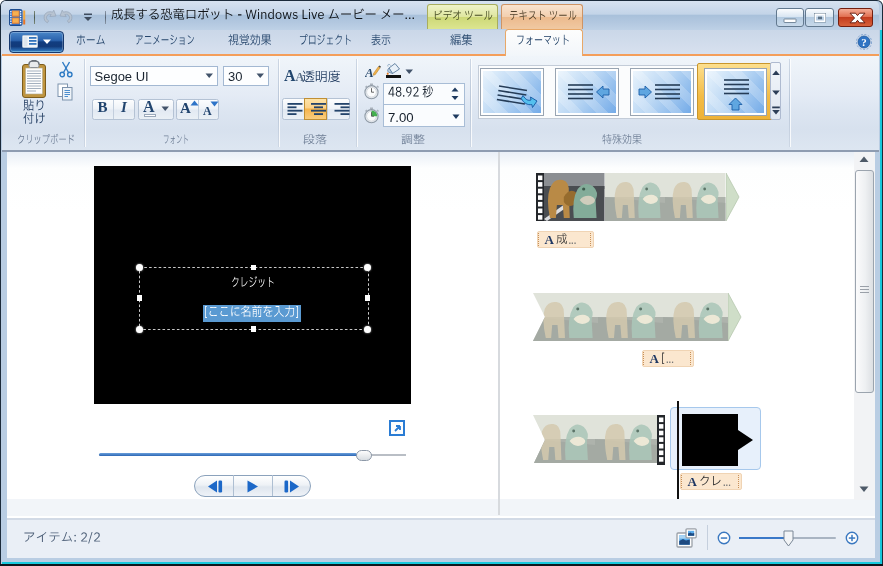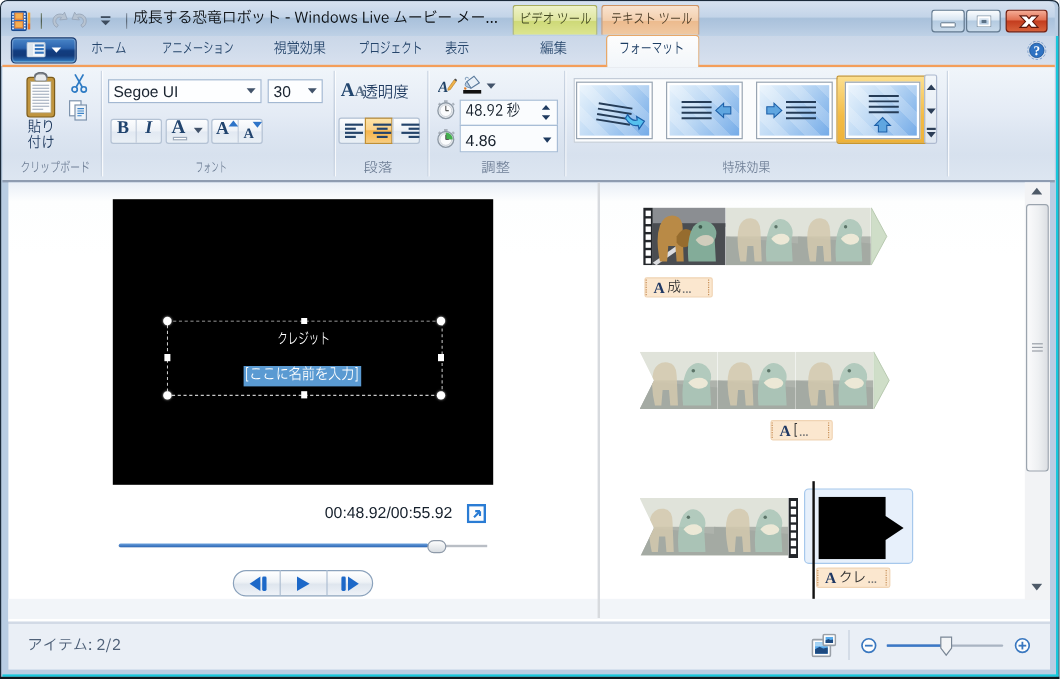--- a/index.html
+++ b/index.html
@@ -266,21 +266,21 @@
 <circle cx="7.5" cy="9.2" r="4.9" fill="#fbfcfd" stroke="#c8cdd4" stroke-width="0.7"></circle>
 <path d="M7.5 9.2 L7.5 3.4 A5.8 5.8 0 0 1 13.3 9.2 Z" fill="#44b04e"></path>
 <path d="M7.5 9.2 L7.5 5.2" stroke="#555" stroke-width="0.9"></path>
 <path d="M7.5 9.2 L10 9.2" stroke="#555" stroke-width="0.9"></path>
 </svg>
 <div style="position:absolute;left:383px;top:82.5px;width:81.5px;height:22px;background:#fafcfe;border:1px solid #a8bdd6;"></div>
 <div style="position:absolute;left:383px;top:104.3px;width:81.5px;height:22.5px;background:#fafcfe;border:1px solid #a8bdd6;"></div>
 <div style="position:absolute;left:388px;top:83.2px;line-height:0"><svg width="46" height="18" viewBox="0 0 46 18" style="overflow:visible">
         <path transform="translate(0,13.5) scale(0.8507,1)" fill="#16202c" d="M6.3 -1.9V0.0H5.2V-1.9H0.5V-2.9L4.6 -9.7H6.3V-2.8H7.7V-1.9ZM5.2 -8.8H5.2L1.6 -2.8H5.2Z M9.1 -2.6Q9.1 -3.6 9.7 -4.2Q10.2 -4.8 11.1 -5.0V-5.1Q10.3 -5.4 9.9 -6.0Q9.4 -6.6 9.4 -7.4Q9.4 -8.5 10.2 -9.2Q11.0 -9.8 12.5 -9.8Q13.9 -9.8 14.7 -9.2Q15.5 -8.5 15.5 -7.4Q15.5 -6.6 15.1 -6.0Q14.6 -5.4 13.9 -5.1V-5.0Q14.8 -4.8 15.3 -4.2Q15.8 -3.6 15.8 -2.6Q15.8 -1.8 15.4 -1.2Q15.0 -0.6 14.3 -0.2Q13.5 0.2 12.5 0.2Q11.4 0.2 10.7 -0.2Q9.9 -0.6 9.5 -1.2Q9.1 -1.8 9.1 -2.6ZM14.4 -7.1V-7.3Q14.4 -8.1 13.9 -8.5Q13.4 -8.9 12.5 -8.9Q11.6 -8.9 11.1 -8.5Q10.6 -8.1 10.6 -7.3V-7.1Q10.6 -6.3 11.1 -5.9Q11.6 -5.5 12.5 -5.5Q13.4 -5.5 13.9 -5.9Q14.4 -6.3 14.4 -7.1ZM14.6 -2.6V-2.9Q14.6 -3.7 14.1 -4.2Q13.5 -4.6 12.5 -4.6Q11.5 -4.6 10.9 -4.2Q10.3 -3.7 10.3 -2.9V-2.6Q10.3 -1.7 10.9 -1.3Q11.5 -0.8 12.5 -0.8Q13.5 -0.8 14.1 -1.3Q14.6 -1.7 14.6 -2.6Z M17.7 -0.6V-0.8Q17.7 -1.1 17.9 -1.3Q18.1 -1.5 18.5 -1.5Q18.9 -1.5 19.1 -1.3Q19.3 -1.1 19.3 -0.8V-0.6Q19.3 -0.2 19.1 -0.0Q18.9 0.2 18.5 0.2Q18.1 0.2 17.9 -0.0Q17.7 -0.2 17.7 -0.6Z M22.9 0.0Q24.0 -0.8 24.7 -1.5Q25.4 -2.2 25.9 -3.1Q26.3 -3.9 26.6 -5.0L26.5 -5.1Q25.7 -3.7 24.2 -3.7Q23.4 -3.7 22.7 -4.0Q22.1 -4.4 21.7 -5.1Q21.3 -5.8 21.3 -6.7Q21.3 -7.6 21.7 -8.3Q22.1 -9.0 22.9 -9.4Q23.6 -9.8 24.5 -9.8Q25.5 -9.8 26.2 -9.4Q27.0 -8.9 27.4 -8.1Q27.7 -7.3 27.7 -6.2Q27.7 -4.8 27.2 -3.6Q26.7 -2.4 25.9 -1.5Q25.1 -0.6 24.3 0.0ZM26.6 -6.7V-6.8Q26.6 -7.8 26.1 -8.3Q25.5 -8.9 24.5 -8.9Q23.6 -8.9 23.0 -8.3Q22.5 -7.8 22.5 -6.8V-6.7Q22.5 -5.7 23.0 -5.1Q23.6 -4.6 24.5 -4.6Q25.5 -4.6 26.1 -5.1Q26.6 -5.7 26.6 -6.7Z M29.8 0.0V-1.1L32.9 -4.1Q34.5 -5.6 34.5 -6.8V-7.0Q34.5 -7.9 34.1 -8.4Q33.6 -8.9 32.7 -8.9Q31.1 -8.9 30.7 -7.2L29.7 -7.6Q30.0 -8.6 30.7 -9.2Q31.5 -9.8 32.8 -9.8Q33.7 -9.8 34.3 -9.5Q35.0 -9.1 35.4 -8.5Q35.7 -7.9 35.7 -7.0Q35.7 -6.0 35.2 -5.2Q34.7 -4.4 33.6 -3.4L31.0 -1.0H36.1V0.0Z M47.4 -2.9 47.2 -3.7H48.8V-11.0H49.6V-3.8Q49.6 -2.9 48.7 -2.9ZM45.7 -3.0 45.1 -2.6 43.9 -4.8Q43.8 -4.8 43.8 -4.8Q43.8 -4.8 43.8 -4.8V1.0H43.0V-5.0H42.9Q42.9 -4.1 42.5 -3.3Q42.1 -2.4 41.3 -1.4L40.7 -2.1Q41.8 -3.3 42.3 -4.4Q42.8 -5.5 42.9 -6.6H40.8V-7.4H43.0V-9.4Q42.2 -9.2 41.1 -9.0L40.9 -9.7Q42.0 -9.9 43.2 -10.2Q44.3 -10.5 45.1 -11.0L45.5 -10.3Q44.8 -9.9 43.8 -9.6V-7.4H45.5V-6.6H43.8V-5.1H43.8L44.0 -5.3Q44.1 -5.4 44.2 -5.4Q44.4 -5.4 44.4 -5.2ZM51.3 -9.7Q51.8 -8.8 52.3 -7.6Q52.7 -6.4 53.0 -5.3L52.3 -5.0Q52.0 -6.1 51.5 -7.3Q51.1 -8.5 50.6 -9.4ZM45.5 -5.2Q46.6 -6.8 47.0 -9.6L47.8 -9.5Q47.6 -8.1 47.2 -6.9Q46.8 -5.6 46.2 -4.7ZM44.9 0.1Q47.5 -0.5 49.1 -1.7Q50.7 -2.8 51.5 -4.6L52.2 -4.2Q51.3 -2.3 49.6 -1.0Q47.8 0.3 45.2 1.0Z"></path>
       </svg></div>
-<div style="position:absolute;left:388px;top:110px;font-size:13.2px;color:#16202c;">4.86</div>
+<div style="position:absolute;left:388px;top:110px;font-size:13.2px;color:#16202c;">7.00</div>
 <svg class="abs" style="left:451px;top:86.5px" width="8" height="13" viewBox="0 0 8 13">
       <path d="M4 0.5 L7.5 4.5 L0.5 4.5 Z" fill="#1e3a5f"></path>
       <path d="M0.5 9 L7.5 9 L4 13 Z" fill="#1e3a5f"></path>
     </svg>
 <svg class="abs" style="left:451.5px;top:114px" width="8" height="5.5" viewBox="0 0 8 5.5">
       <path d="M0.5 0.5 L7.5 0.5 L4 5 Z" fill="#1e3a5f"></path>
     </svg>
 <div style="position:absolute;left:477.5px;top:64.5px;width:293px;height:54px;background:#fbfcfd;border:1px solid #c3ccd8;"></div>
 <div style="position:absolute;left:480px;top:67.5px;width:63.5px;height:48px;background:#fff;border:1px solid #98a4b2;"></div>
     <div style="position:absolute;left:483px;top:70.5px;width:57.5px;height:42px;background:linear-gradient(125deg,#e8f3fc 0%,#bcd8f4 45%,#74abe8 100%);">
@@ -355,21 +355,20 @@
 <div style="position:absolute;left:136.0px;top:325.5px;width:7px;height:7px;background:#fff;border-radius:50%;box-shadow:0 0 2px rgba(255,255,255,0.8);"></div>
 <div style="position:absolute;left:250.7px;top:326.2px;width:5.6px;height:5.6px;background:#fff;"></div>
 <div style="position:absolute;left:364.0px;top:325.5px;width:7px;height:7px;background:#fff;border-radius:50%;box-shadow:0 0 2px rgba(255,255,255,0.8);"></div>
 <div style="position:absolute;left:230.5px;top:274.4px;line-height:0"><svg width="45" height="17" viewBox="0 0 45 17" style="overflow:visible">
         <path transform="translate(0,12.6) scale(0.7097,1)" fill="#ffffff" d="M10.6 -8.2Q10.4 -5.0 8.5 -2.8Q6.6 -0.6 3.4 0.3L3.0 -0.5Q5.9 -1.3 7.5 -3.1Q9.2 -4.8 9.6 -7.4H4.9Q4.3 -6.6 3.6 -5.9Q3.0 -5.2 2.0 -4.5L1.5 -5.1Q2.8 -6.1 3.7 -7.3Q4.7 -8.5 5.3 -9.9L6.1 -9.7Q5.8 -8.8 5.4 -8.2Z M15.1 -0.0V-9.5H16.0V-0.9Q18.1 -1.2 19.8 -2.4Q21.6 -3.7 22.7 -5.7L23.3 -5.2Q22.2 -3.0 20.3 -1.7Q18.4 -0.3 16.0 -0.0Z M35.9 -8.2Q35.3 -9.3 34.7 -10.2L35.3 -10.5Q36.1 -9.5 36.6 -8.5ZM34.6 -7.5Q34.0 -8.6 33.3 -9.5L34.0 -9.9Q34.8 -8.8 35.2 -7.9ZM30.6 -7.1Q29.8 -7.6 28.8 -8.0Q27.8 -8.4 27.0 -8.7L27.3 -9.5Q28.1 -9.2 29.1 -8.8Q30.1 -8.4 31.0 -7.9ZM26.5 -0.6Q28.7 -0.9 30.2 -1.7Q31.8 -2.5 33.0 -3.8Q34.1 -5.1 35.0 -7.1L35.8 -6.6Q34.4 -3.5 32.3 -1.9Q30.1 -0.2 26.7 0.3ZM29.7 -4.0Q28.7 -4.5 27.8 -4.8Q26.8 -5.2 25.9 -5.5L26.2 -6.3Q27.1 -6.0 28.1 -5.6Q29.1 -5.2 30.0 -4.8Z M42.8 -4.1Q42.6 -5.6 41.9 -7.4L42.8 -7.6Q43.4 -5.5 43.7 -4.3ZM41.1 -0.1Q42.9 -0.8 43.9 -1.8Q45.0 -2.8 45.5 -4.1Q46.1 -5.4 46.3 -7.3L47.2 -7.2Q47.0 -5.2 46.4 -3.7Q45.7 -2.3 44.6 -1.2Q43.4 -0.1 41.6 0.7ZM40.1 -3.5Q39.6 -5.2 39.0 -6.8L39.9 -7.1Q40.5 -5.3 40.9 -3.8Z M59.9 -3.0Q57.1 -4.5 54.5 -5.4V0.4H53.6V-9.7H54.5V-6.3Q57.5 -5.2 60.3 -3.7Z"></path>
       </svg></div>
 <div style="position:absolute;left:202.5px;top:305px;width:98.5px;height:16.5px;background:#5a9ad2;"></div>
 <div style="position:absolute;left:204px;top:303.3px;line-height:0"><svg width="96" height="18" viewBox="0 0 96 18" style="overflow:visible">
         <path transform="translate(0,13.1) scale(0.8564,1)" fill="#ffffff" d="M3.4 1.9H1.3V-10.2H3.4V-9.4H2.2V1.0H3.4Z M7.2 -9.0Q9.4 -9.2 11.3 -9.2Q12.8 -9.2 14.5 -9.1L14.5 -8.2Q13.0 -8.3 11.3 -8.3Q9.2 -8.3 7.2 -8.1ZM6.4 -2.5Q6.4 -3.1 6.8 -3.8Q7.1 -4.4 7.7 -5.0L8.5 -4.5Q7.4 -3.4 7.4 -2.5Q7.4 -1.8 8.3 -1.3Q9.2 -0.9 11.0 -0.9Q12.0 -0.9 13.0 -1.0Q14.1 -1.1 15.0 -1.3L15.1 -0.4Q14.3 -0.2 13.1 -0.1Q12.0 0.0 11.0 0.0Q8.7 0.0 7.6 -0.6Q6.4 -1.3 6.4 -2.5Z M20.0 -9.0Q22.2 -9.2 24.1 -9.2Q25.6 -9.2 27.3 -9.1L27.3 -8.2Q25.8 -8.3 24.1 -8.3Q22.0 -8.3 20.0 -8.1ZM19.2 -2.5Q19.2 -3.1 19.6 -3.8Q19.9 -4.4 20.5 -5.0L21.3 -4.5Q20.2 -3.4 20.2 -2.5Q20.2 -1.8 21.1 -1.3Q22.0 -0.9 23.8 -0.9Q24.8 -0.9 25.8 -1.0Q26.9 -1.1 27.8 -1.3L27.9 -0.4Q27.1 -0.2 25.9 -0.1Q24.8 0.0 23.8 0.0Q21.5 0.0 20.4 -0.6Q19.2 -1.3 19.2 -2.5Z M32.3 0.2Q31.9 -2.0 31.9 -3.8Q31.9 -6.7 32.6 -9.9L33.5 -9.8Q33.1 -8.3 33.0 -6.7Q32.8 -5.2 32.8 -3.8Q32.8 -2.4 32.9 -1.5H33.0Q33.0 -2.1 33.2 -2.7Q33.4 -3.3 33.7 -4.1L34.4 -3.8Q33.9 -2.6 33.6 -1.9Q33.4 -1.2 33.3 -0.5Q33.2 -0.3 33.2 -0.2Q33.2 -0.1 33.3 0.1ZM35.5 -8.2Q36.8 -8.4 38.3 -8.5Q39.8 -8.6 41.2 -8.6V-7.7Q39.8 -7.7 38.3 -7.6Q36.9 -7.5 35.6 -7.3ZM36.2 -4.8 37.0 -4.6Q36.5 -3.4 36.5 -2.7Q36.5 -2.0 37.0 -1.7Q37.5 -1.3 38.6 -1.3Q40.0 -1.3 41.3 -1.6L41.4 -0.7Q40.8 -0.6 40.1 -0.5Q39.3 -0.4 38.6 -0.4Q37.1 -0.4 36.3 -1.0Q35.6 -1.5 35.6 -2.6Q35.6 -3.6 36.2 -4.8Z M54.1 -4.6V0.9H53.2V0.2H47.2V0.9H46.4V-3.5Q45.0 -2.9 43.6 -2.4L43.3 -3.2Q45.9 -3.9 48.0 -5.1Q47.1 -6.1 46.2 -6.9L46.8 -7.3Q47.8 -6.6 48.7 -5.5Q50.8 -6.9 51.9 -8.7H47.5Q45.9 -7.2 43.6 -6.3L43.2 -7.0Q46.6 -8.3 48.1 -10.7L48.9 -10.4Q48.6 -9.9 48.2 -9.4H53.0V-8.8Q51.6 -6.3 48.7 -4.6ZM47.2 -0.6H53.2V-3.9H47.3L47.2 -3.8Z M67.5 -8.9V-8.2H56.2V-8.9H59.6Q59.3 -9.6 58.6 -10.5L59.4 -10.8Q60.0 -9.9 60.4 -9.2L59.8 -8.9H63.2Q63.9 -9.9 64.3 -10.8L65.0 -10.5Q64.7 -9.7 64.1 -8.9ZM65.9 0.0V-7.2H66.7V-0.1Q66.7 0.4 66.5 0.6Q66.2 0.8 65.8 0.8H63.7L63.5 0.0ZM57.0 0.9V-7.0H61.6V-0.1Q61.6 0.4 61.4 0.6Q61.2 0.8 60.8 0.8H59.4L59.2 0.1H60.9V-2.0H57.8V0.9ZM63.3 -6.8H64.1V-1.6H63.3ZM60.9 -4.8V-6.3H57.8V-4.8ZM57.8 -4.2V-2.7H60.9V-4.2Z M79.3 -0.6 79.4 0.2Q78.5 0.3 77.5 0.4Q76.5 0.5 75.7 0.5Q73.9 0.5 73.1 -0.0Q72.2 -0.5 72.2 -1.6Q72.2 -2.5 73.0 -3.3Q73.9 -4.0 75.8 -4.7Q75.7 -5.3 75.4 -5.6Q75.0 -5.9 74.5 -5.9Q73.2 -5.9 71.6 -4.5Q71.2 -4.2 71.0 -3.9Q70.7 -3.6 70.1 -2.8L69.4 -3.3Q70.3 -4.5 71.0 -5.6Q71.7 -6.8 72.2 -8.0Q70.8 -8.0 69.5 -8.1L69.6 -8.9Q71.0 -8.8 72.6 -8.8Q72.9 -9.7 73.1 -10.4L74.0 -10.3Q73.9 -9.9 73.8 -9.7Q73.7 -9.4 73.6 -9.2Q73.5 -9.0 73.5 -8.8Q76.2 -8.9 78.5 -9.1L78.6 -8.3Q75.9 -8.0 73.2 -8.0Q72.4 -6.3 71.7 -5.1L71.8 -5.1Q72.4 -5.8 73.2 -6.2Q74.0 -6.7 74.8 -6.7Q75.5 -6.7 76.0 -6.2Q76.5 -5.7 76.6 -4.9Q78.0 -5.3 79.9 -5.6L80.0 -4.8Q78.1 -4.5 76.7 -4.1Q76.7 -2.5 76.6 -1.6L75.7 -1.6Q75.8 -2.7 75.8 -3.8Q74.4 -3.3 73.7 -2.8Q73.1 -2.2 73.1 -1.6Q73.1 -0.9 73.7 -0.6Q74.3 -0.3 75.7 -0.3Q77.4 -0.3 79.3 -0.6Z M87.9 -7.3Q87.9 -5.8 88.4 -4.6Q88.9 -3.4 90.0 -2.3Q91.2 -1.2 93.2 0.0L92.7 0.8Q90.9 -0.3 89.8 -1.3Q88.7 -2.3 88.2 -3.4Q87.6 -4.4 87.5 -5.6H87.4Q87.3 -4.4 86.8 -3.4Q86.3 -2.3 85.2 -1.3Q84.1 -0.3 82.2 0.8L81.7 0.0Q83.8 -1.2 84.9 -2.3Q86.1 -3.4 86.6 -4.6Q87.1 -5.7 87.1 -7.3V-9.2H83.6V-10.0H87.9Z M99.9 -8.1H105.2V-7.3Q105.2 -3.1 104.8 -1.3Q104.5 -0.3 103.9 0.1Q103.3 0.5 102.2 0.5H100.3L100.1 -0.4H102.0Q102.7 -0.4 103.0 -0.5Q103.4 -0.6 103.6 -0.8Q103.8 -1.1 103.9 -1.5Q104.3 -3.1 104.3 -6.7V-7.3H99.9Q99.9 -5.5 99.4 -4.0Q99.0 -2.6 98.0 -1.4Q96.9 -0.2 95.1 0.8L94.6 0.1Q96.3 -0.8 97.2 -1.9Q98.2 -3.0 98.6 -4.3Q99.0 -5.6 99.0 -7.3H94.9V-8.1H99.1V-10.6H99.9Z M109.7 -10.2V1.9H107.5V1.0H108.8V-9.4H107.5V-10.2Z"></path>
       </svg></div>
-<div style="position:absolute;left:194px;top:420px;width:183px;height:15px;font-size:13.2px;color:#16202c;text-align:right;">00:48.92/00:55.92</div>
 <svg class="abs" style="left:388.5px;top:419.5px" width="16" height="16" viewBox="0 0 16 16">
 <rect x="1" y="1" width="14" height="14" fill="#fdfdfd" stroke="#2a7cd4" stroke-width="2"></rect>
 <path d="M6 11 L11 6 M11 6 L7 6 M11 6 L11 10" stroke="#2a7cd4" stroke-width="1.8" fill="none"></path>
 </svg>
 <div style="position:absolute;left:99px;top:454px;width:307px;height:1.5px;background:#b9bec5;"></div>
 <div style="position:absolute;left:99px;top:453px;width:258px;height:3.4px;background:linear-gradient(#6aa0dc,#2c66b4);border-radius:2px;"></div>
 <div style="position:absolute;left:355.5px;top:449.5px;width:16px;height:11px;background:linear-gradient(#fdfdfd,#d8dde2);border:1px solid #8d99a8;border-radius:5.5px;"></div>
 <div style="position:absolute;left:194px;top:474.5px;width:117px;height:22px;background:linear-gradient(#ffffff,#eef2f6 45%,#dfe6ee 55%,#eef2f8);border:1px solid #8ba2bc;border-radius:11px;"></div>
 <div style="position:absolute;left:233px;top:475px;width:1px;height:21px;background:#aebfd2;"></div>
 <div style="position:absolute;left:271.5px;top:475px;width:1px;height:21px;background:#aebfd2;"></div>

